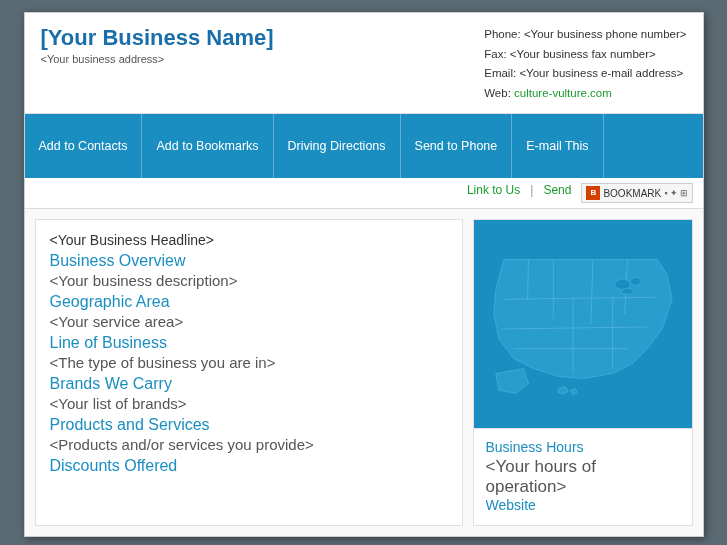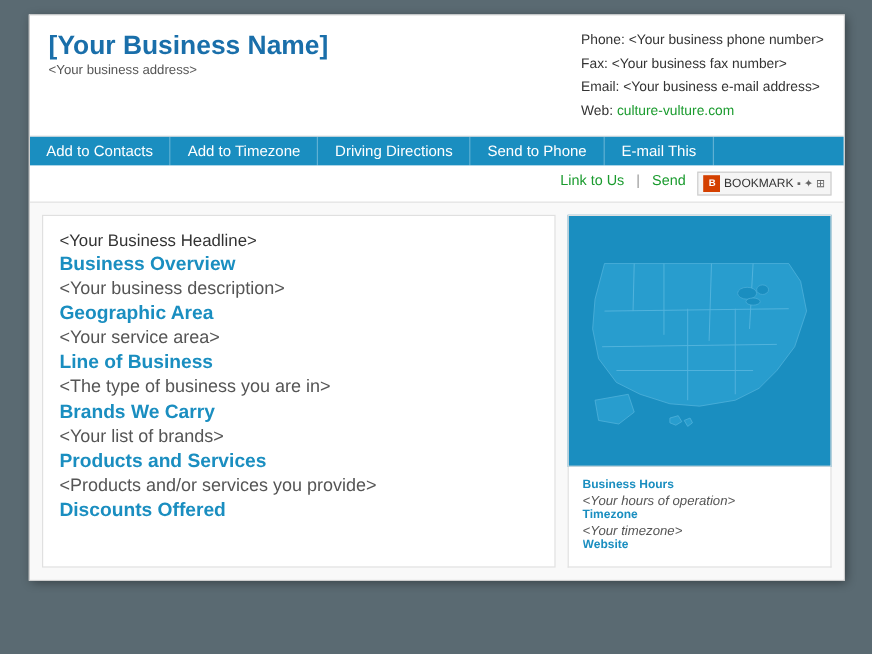--- a/index.html
+++ b/index.html
@@ -52,21 +52,21 @@
     }
     
     #navbar {
       background: #1a8ec0;
       display: flex;
       align-items: center;
       padding: 0;
     }
     .nav-item {
       color: #fff;
-      padding: 5px 14px;
+      padding: 25px 14px;
       font-size: 12.5px;
       cursor: pointer;
       border-right: 1px solid rgba(255,255,255,0.3);
       white-space: nowrap;
     }
     
     #secondary-bar {
       display: flex;
       justify-content: flex-end;
       align-items: flex-start;
@@ -139,48 +139,47 @@
     }
     #right-info {
       background: #fff;
       border: 1px solid #e0e0e0;
       border-top: none;
       padding: 10px 12px;
     }
     .section-title {
       color: #1a8ec0;
       font-size: 16px;
-      font-weight: bold;
+      font-weight: normal;
       margin-top: 14px;
       margin-bottom: 2px;
     }
     .section-title:first-child { margin-top: 0; }
     .section-headline {
       font-size: 14px;
       font-weight: normal;
       color: #333;
       margin-bottom: 4px;
     }
     .section-desc {
       font-size: 15px;
       color: #555;
       margin-bottom: 4px;
     }
     .right-section-title {
       color: #1a8ec0;
-      font-size: 10px;
-      font-weight: bold;
+      font-size: 14px;
+      font-weight: normal;
       margin-top: 10px;
       margin-bottom: 2px;
     }
     .right-section-title:first-child { margin-top: 0; }
     .right-section-desc {
-      font-size: 11px;
+      font-size: 17px;
       color: #555;
-      font-style: italic;
     }
     .cut-off {
       overflow: hidden;
       max-height: 30px;
     }
   </style>
 </head>
 <body>
 
 <div id="app-window">
@@ -205,21 +204,21 @@
       </div>
       <div>
         <span>Web:</span>
         <a class="web-link">culture-vulture.com</a>
       </div>
     </div>
   </div>
 
   <div id="navbar">
     <div class="nav-item">Add to Contacts</div>
-    <div class="nav-item">Add to Timezone</div>
+    <div class="nav-item">Add to Bookmarks</div>
     <div class="nav-item">Driving Directions</div>
     <div class="nav-item">Send to Phone</div>
     <div class="nav-item">E-mail This</div>
   </div>
 
   <div id="secondary-bar">
     <a class="secondary-link">Link to Us</a>
     <span class="secondary-separator">|</span>
     <a class="secondary-link">Send</a>
     <div id="bookmark-widget">
@@ -295,22 +294,18 @@
           </g>
         </svg>
       </div>
 
       <div id="right-info">
         <div>
           <div class="right-section-title">Business Hours</div>
           <div class="right-section-desc">&lt;Your hours of operation&gt;</div>
         </div>
         <div>
-          <div class="right-section-title">Timezone</div>
-          <div class="right-section-desc">&lt;Your timezone&gt;</div>
-        </div>
-        <div>
           <div class="right-section-title cut-off">Website</div>
         </div>
       </div>
     </div>
   </div>
 </div>
 
 </body></html>

